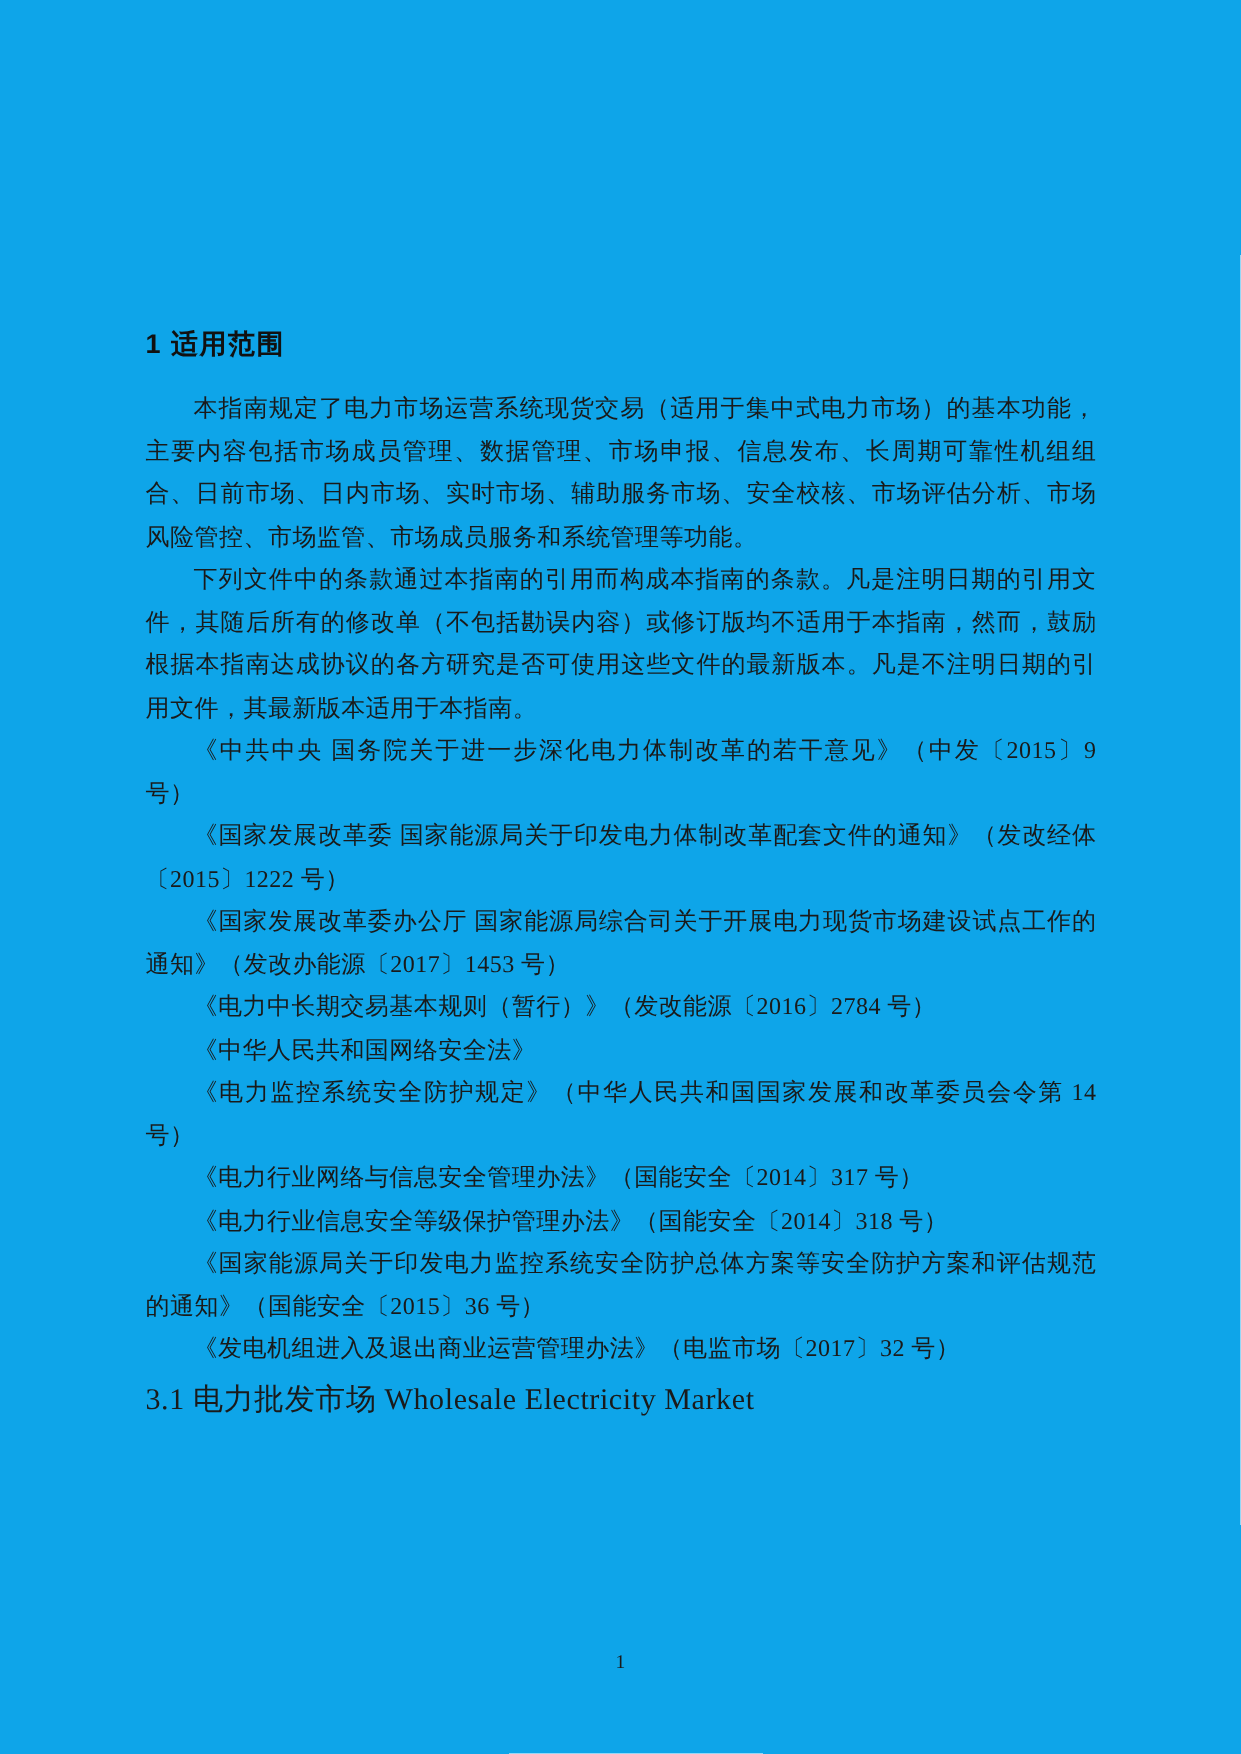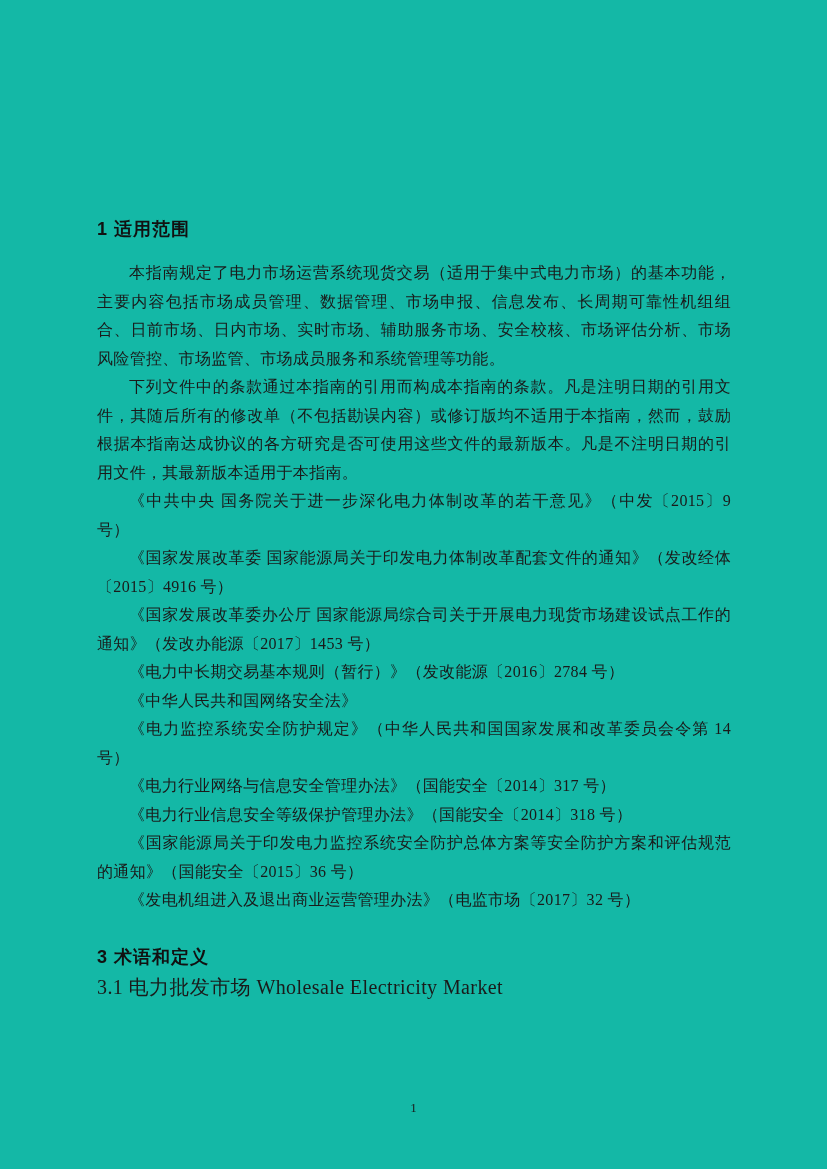--- a/index.html
+++ b/index.html
@@ -6,21 +6,21 @@
   html, body {
     margin: 0;
     padding: 0;
     background: #ffffff;
   }
   .page {
     position: relative;
     width: 827px;
     height: 1169px;
     margin: 0 auto;
-    background: #14b8a6;
+    background: #0ea5e9;
     color: #1a1a1a;
     font-family: "Liberation Serif", serif;
     overflow: hidden;
   }
   .content {
     position: absolute;
     top: 0;
     left: 97px;
     width: 634px;
     padding-top: 217px;
@@ -81,29 +81,28 @@
 
 <div class="page">
   <div class="content">
 
     <h2 class="sec-heading first">1 适用范围</h2>
     <p class="body-para">本指南规定了电力市场运营系统现货交易（适用于集中式电力市场）的基本功能，主要内容包括市场成员管理、数据管理、市场申报、信息发布、长周期可靠性机组组合、日前市场、日内市场、实时市场、辅助服务市场、安全校核、市场评估分析、市场风险管控、市场监管、市场成员服务和系统管理等功能。</p>
 
     <p class="body-para">下列文件中的条款通过本指南的引用而构成本指南的条款。凡是注明日期的引用文件，其随后所有的修改单（不包括勘误内容）或修订版均不适用于本指南，然而，鼓励根据本指南达成协议的各方研究是否可使用这些文件的最新版本。凡是不注明日期的引用文件，其最新版本适用于本指南。</p>
 
     <p class="ref-para">《中共中央 国务院关于进一步深化电力体制改革的若干意见》（中发〔2015〕9 号）</p>
-    <p class="ref-para">《国家发展改革委 国家能源局关于印发电力体制改革配套文件的通知》（发改经体〔2015〕4916 号）</p>
+    <p class="ref-para">《国家发展改革委 国家能源局关于印发电力体制改革配套文件的通知》（发改经体〔2015〕1222 号）</p>
     <p class="ref-para">《国家发展改革委办公厅 国家能源局综合司关于开展电力现货市场建设试点工作的通知》（发改办能源〔2017〕1453 号）</p>
     <p class="ref-para">《电力中长期交易基本规则（暂行）》（发改能源〔2016〕2784 号）</p>
     <p class="ref-para">《中华人民共和国网络安全法》</p>
     <p class="ref-para">《电力监控系统安全防护规定》（中华人民共和国国家发展和改革委员会令第 14 号）</p>
     <p class="ref-para">《电力行业网络与信息安全管理办法》（国能安全〔2014〕317 号）</p>
     <p class="ref-para">《电力行业信息安全等级保护管理办法》（国能安全〔2014〕318 号）</p>
     <p class="ref-para">《国家能源局关于印发电力监控系统安全防护总体方案等安全防护方案和评估规范的通知》（国能安全〔2015〕36 号）</p>
     <p class="ref-para">《发电机组进入及退出商业运营管理办法》（电监市场〔2017〕32 号）</p>
 
-    <h2 class="sec-heading sec3">3 术语和定义</h2>
     <p class="term-line">3.1 电力批发市场 Wholesale Electricity Market</p>
 
   </div>
 
   <div class="page-number">1</div>
 </div>
 
 </body></html>

